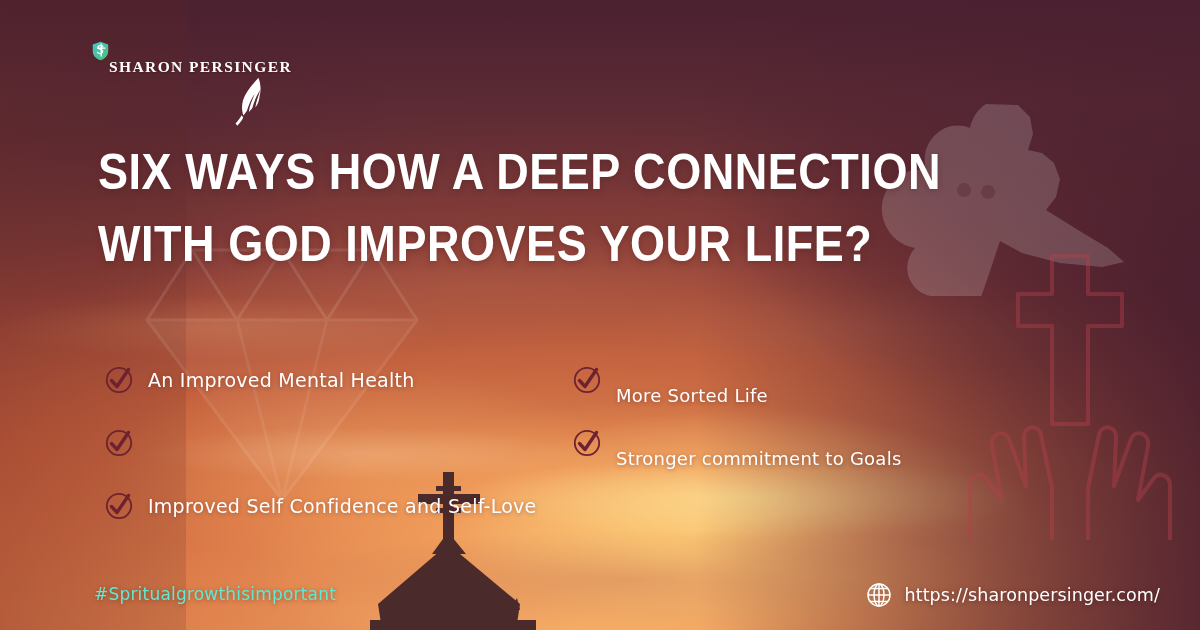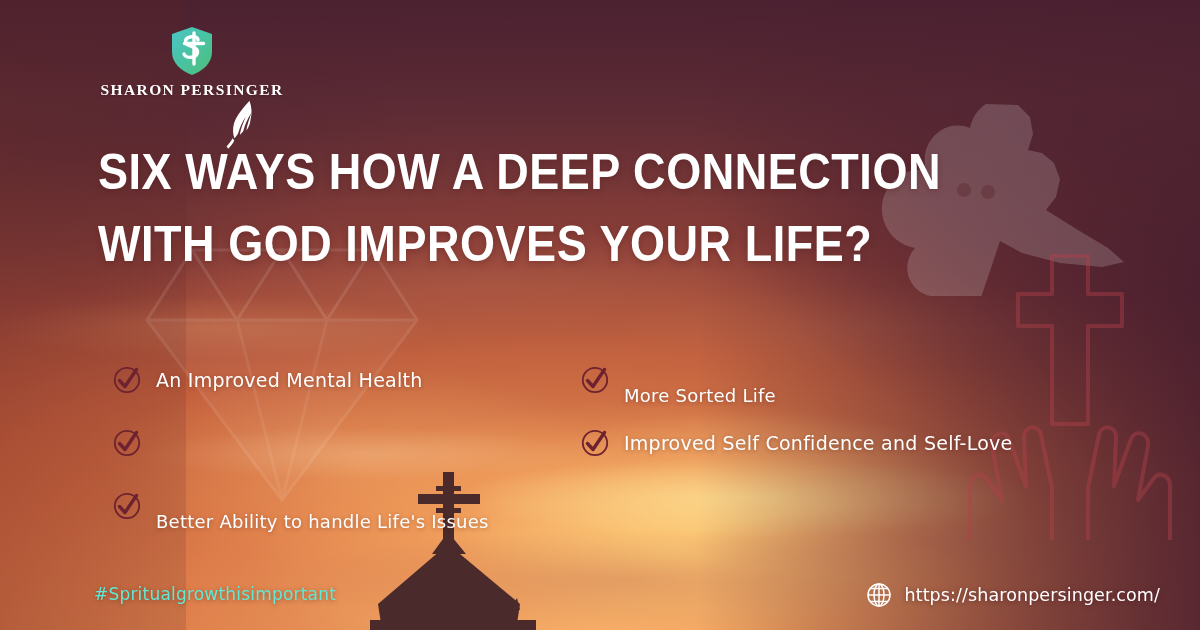--- a/index.html
+++ b/index.html
@@ -82,21 +82,21 @@
     position:absolute; left:250px; bottom:0; width:400px; height:160px;
   }
   .wm-steeple svg{ width:100%; height:100%; display:block; }
 
   
   .content{ position:absolute; inset:0; }
 
   
   .brand{
     position:absolute; left:92px; top:26px;
-    display:flex; flex-direction:column; align-items:center;
+    display:flex; flex-direction:row; align-items:flex-end;
     width:200px;
   }
   .brand-mark{ position:relative; width:44px; height:50px; }
   .brand-mark svg{ width:100%; height:100%; display:block; }
   .brand-row{ position:relative; display:flex; align-items:flex-end; }
   .brand-name{
     font-family:"Liberation Serif", serif;
     font-weight:700;
     font-size:15.5px;
     letter-spacing:1.4px;
@@ -122,21 +122,21 @@
     letter-spacing:.6px;
     text-transform:uppercase;
     text-shadow:0 2px 7px rgba(80,30,26,.34);
     transform:scaleX(.90);
     transform-origin:left center;
   }
   .headline .hl-line{ display:block; white-space:nowrap; }
 
   
   .checklist{
-    position:absolute; left:112px; top:348px;
+    position:absolute; left:104px; top:348px;
     width:1000px;
     display:grid;
     grid-template-columns:468px 1fr;
     grid-auto-rows:63px;
     column-gap:0px;
   }
   .check-item{
     display:flex; align-items:center; gap:14px;
   }
   .check-icon{ width:30px; height:30px; flex:0 0 30px; }
@@ -295,40 +295,40 @@
 
       <div class="check-item col-left">
         <span class="check-icon">
           <svg viewBox="0 0 30 30">
             <circle cx="15" cy="15" r="12.2" fill="none" stroke="#6e2230" stroke-width="1.8"></circle>
             <path d="M7.5 15.5 L13 21.5 L24.5 4.5" fill="none" stroke="#6e2230" stroke-width="3.4" stroke-linecap="round" stroke-linejoin="round"></path>
           </svg>
         </span>
       </div>
 
+      <div class="check-item col-right">
+        <span class="check-icon">
+          <svg viewBox="0 0 30 30">
+            <circle cx="15" cy="15" r="12.2" fill="none" stroke="#6e2230" stroke-width="1.8"></circle>
+            <path d="M7.5 15.5 L13 21.5 L24.5 4.5" fill="none" stroke="#6e2230" stroke-width="3.4" stroke-linecap="round" stroke-linejoin="round"></path>
+          </svg>
+        </span>
+        <span class="check-label">Stronger commitment to Goals</span>
+      </div>
 
       <div class="check-item col-left">
         <span class="check-icon">
           <svg viewBox="0 0 30 30">
             <circle cx="15" cy="15" r="12.2" fill="none" stroke="#6e2230" stroke-width="1.8"></circle>
             <path d="M7.5 15.5 L13 21.5 L24.5 4.5" fill="none" stroke="#6e2230" stroke-width="3.4" stroke-linecap="round" stroke-linejoin="round"></path>
           </svg>
         </span>
         <span class="check-label">Improved Self Confidence and Self-Love</span>
       </div>
 
-      <div class="check-item col-right">
-        <span class="check-icon">
-          <svg viewBox="0 0 30 30">
-            <circle cx="15" cy="15" r="12.2" fill="none" stroke="#6e2230" stroke-width="1.8"></circle>
-            <path d="M7.5 15.5 L13 21.5 L24.5 4.5" fill="none" stroke="#6e2230" stroke-width="3.4" stroke-linecap="round" stroke-linejoin="round"></path>
-          </svg>
-        </span>
-        <span class="check-label">Better Ability to handle Life's Issues</span>
-      </div>
 
     </div>
 
     <div class="hashtag">#Spritualgrowthisimportant</div>
 
     <div class="site">
       <span class="globe-icon">
         <svg viewBox="0 0 26 26">
           <g fill="none" stroke="#ffffff" stroke-width="1.5">
             <circle cx="13" cy="13" r="11"></circle>

